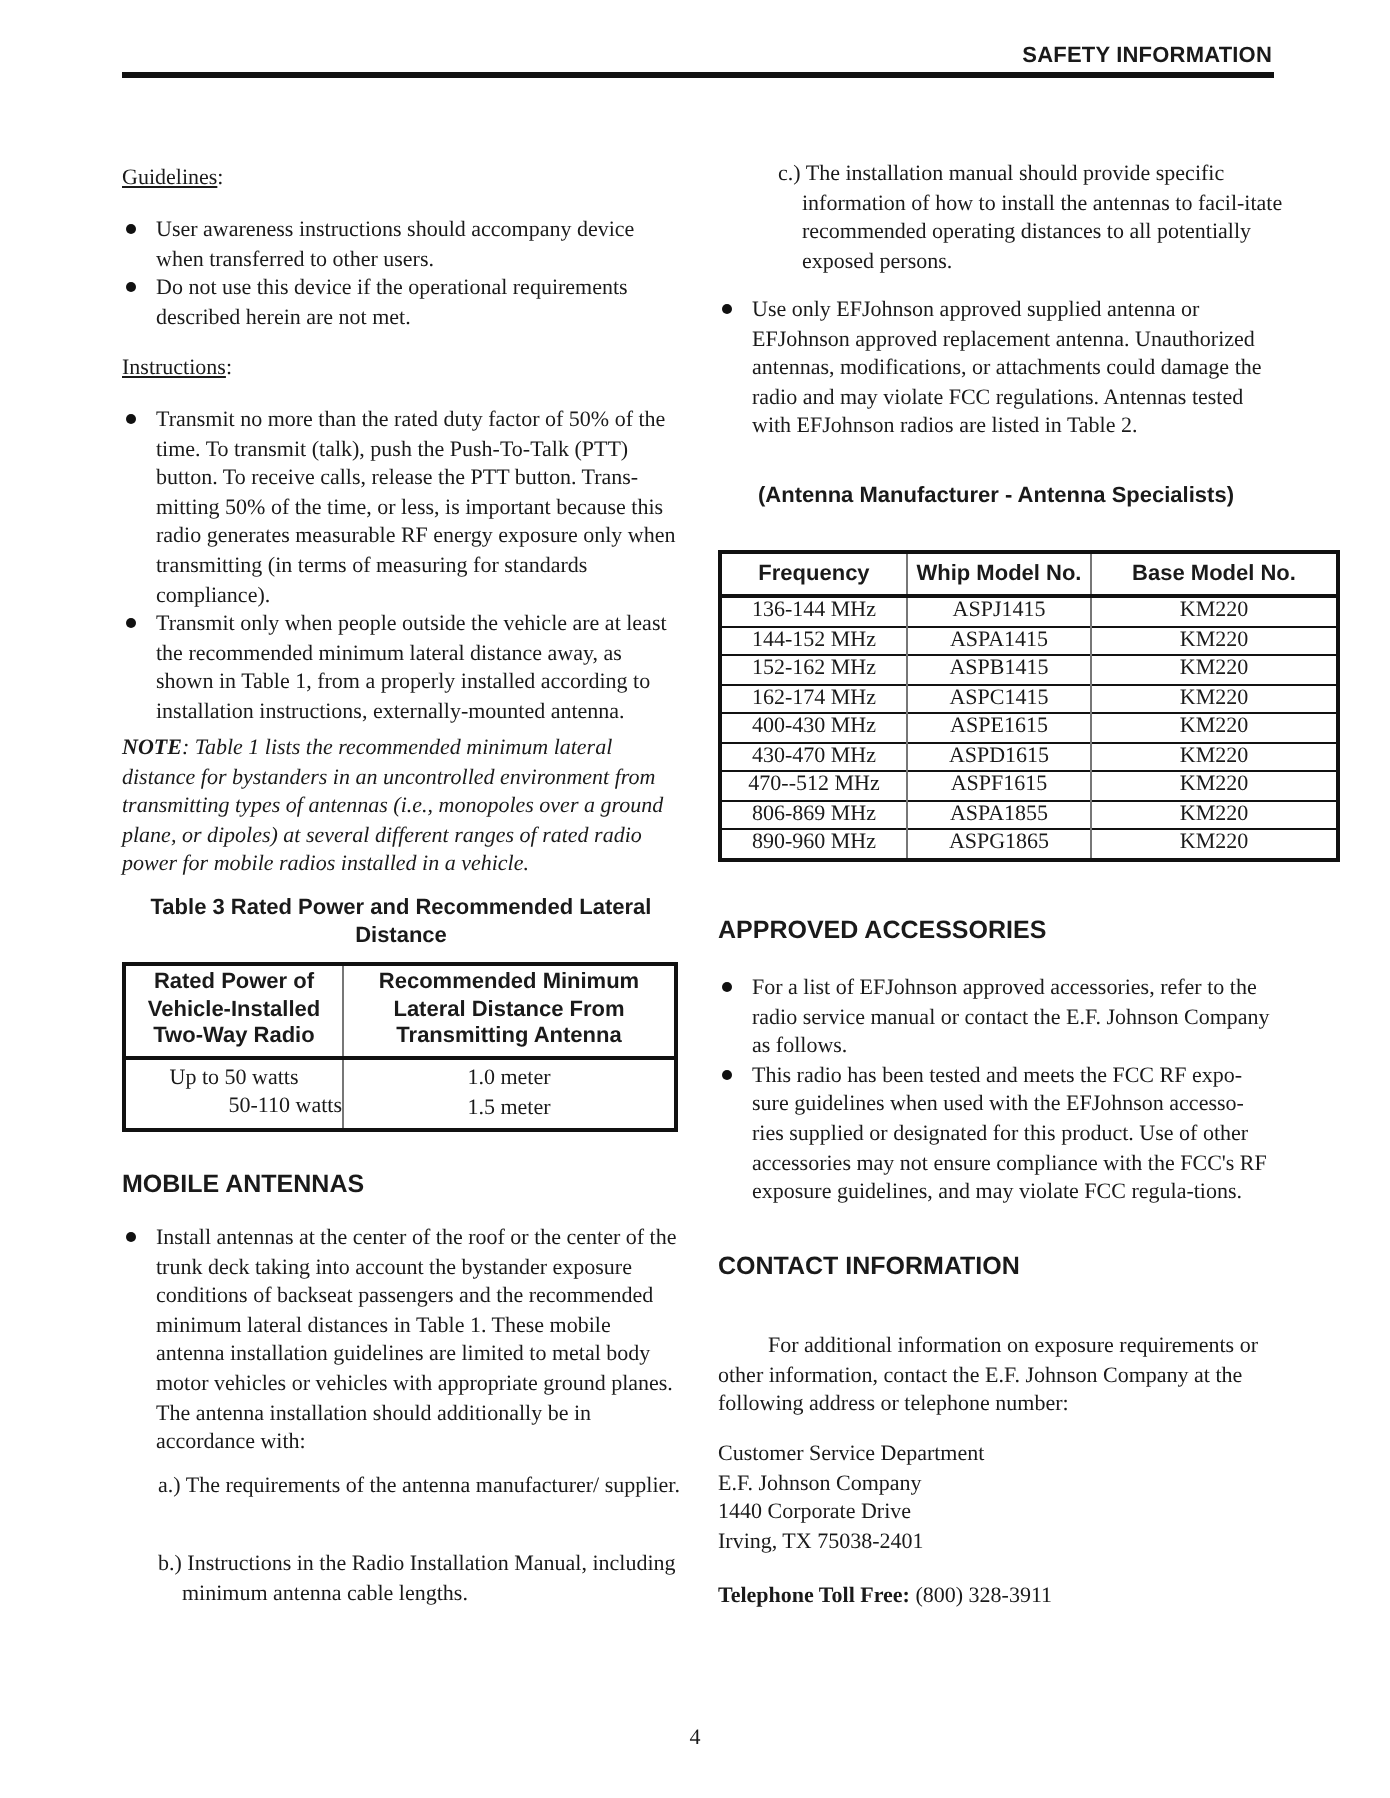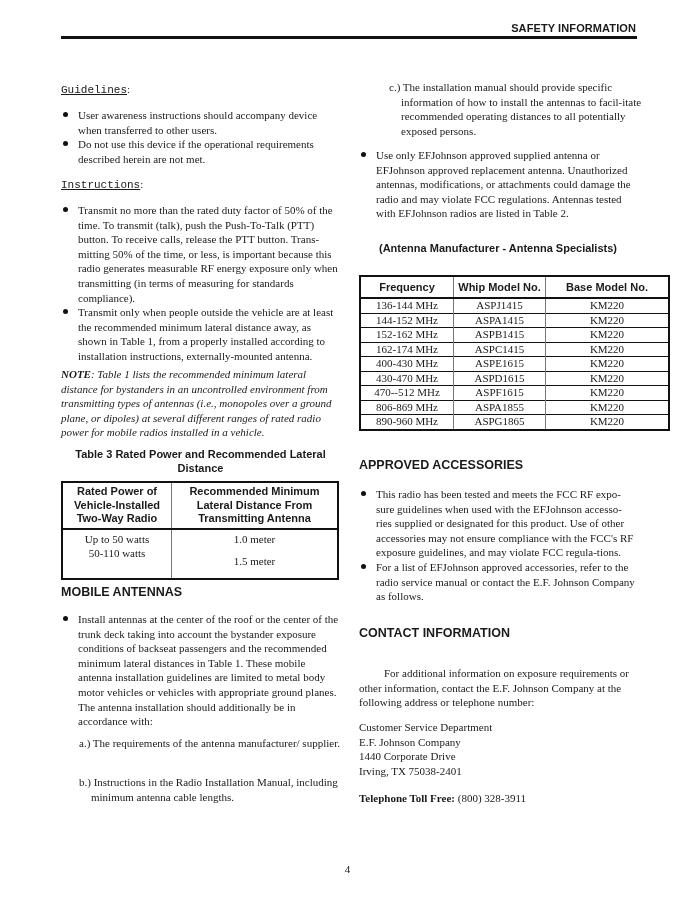--- a/index.html
+++ b/index.html
@@ -13,21 +13,21 @@
     font-family: "Liberation Sans", sans-serif; font-weight: bold; font-size: 11px;
     letter-spacing: 0.1px;
   }
   .hdr-rule {
     position: absolute; left: 61px; top: 36px; width: 576px; height: 3px; background: #111;
   }
   .col { position: absolute; top: 0; }
   .colL { left: 61px; width: 279px; }
   .colR { left: 359px; width: 278px; }
   .abs { position: absolute; }
-  .u { text-decoration: underline; font-family: Liberation Mono, monospace; }
+  .u { text-decoration: underline; }
   ul.b { list-style: none; margin: 0; padding: 0; }
   ul.b li { position: relative; padding-left: 17px; }
   ul.b li::before {
     content: ""; position: absolute; left: 2px; top: 4px; width: 5px; height: 5px;
     border-radius: 50%; background: #111;
   }
   .sub { padding-left: 30px; text-indent: -12px; }
   .note { font-style: italic; }
   .note b { font-style: italic; }
   .tcap {
@@ -80,21 +80,21 @@
     <tbody>
         <tr>
       <th>Rated Power of Vehicle-Installed Two-Way Radio</th>
       <th>Recommended Minimum Lateral Distance From Transmitting Antenna</th>
     </tr>
     <tr>
       <td style="padding-top:2px;">Up to 50 watts</td>
       <td style="padding-top:2px;">1.0 meter</td>
     </tr>
     <tr>
-      <td style="padding-bottom:18px;">50-110 watts</td>
+      <td style="padding-bottom:4px;text-align:right;">50-110 watts</td>
       <td style="padding-bottom:2px;">1.5 meter</td>
     </tr>
   </tbody>
     </table>
 
   <div class="abs h2" style="top:585px;left:0;">MOBILE ANTENNAS</div>
   <ul class="b abs" style="top:612px;left:0;width:279px;">
     <li>Install antennas at the center of the roof or the center of the trunk deck taking into account the bystander exposure conditions of backseat passengers and the recommended minimum lateral distances in Table 1. These mobile antenna installation guidelines are limited to metal body motor vehicles or vehicles with appropriate ground planes. The antenna installation should additionally be in accordance with:</li>
   </ul>
   <div class="abs sub" style="top:736px;left:0;width:250px;">a.) The requirements of the antenna manufacturer/ supplier.</div>
@@ -162,22 +162,22 @@
     <tr>
           <td>890-960 MHz</td>
           <td>ASPG1865</td>
           <td>KM220</td>
         </tr>
     </tbody>
   </table>
 
   <div class="abs h2" style="top:458px;left:0;">APPROVED ACCESSORIES</div>
   <ul class="b abs" style="top:487px;left:0;width:278px;">
+    <li>For a list of EFJohnson approved accessories, refer to the radio service manual or contact the E.F. Johnson Company as follows.</li>
     <li>This radio has been tested and meets the FCC RF expo-sure guidelines when used with the EFJohnson accesso-ries supplied or designated for this product. Use of other accessories may not ensure compliance with the FCC's RF exposure guidelines, and may violate FCC regula-tions.</li>
-    <li>For a list of EFJohnson approved accessories, refer to the radio service manual or contact the E.F. Johnson Company as follows.</li>
   </ul>
 
   <div class="abs h2" style="top:626px;left:0;">CONTACT INFORMATION</div>
   <div class="abs" style="top:666px;left:0;width:278px;text-indent:25px;">For additional information on exposure requirements or other information, contact the E.F. Johnson Company at the following address or telephone number:</div>
   <div class="abs" style="top:720px;left:0;">
     <div>Customer Service Department</div>
     <div>E.F. Johnson Company</div>
     <div>1440 Corporate Drive</div>
     <div>Irving, TX 75038-2401</div>
   </div>

